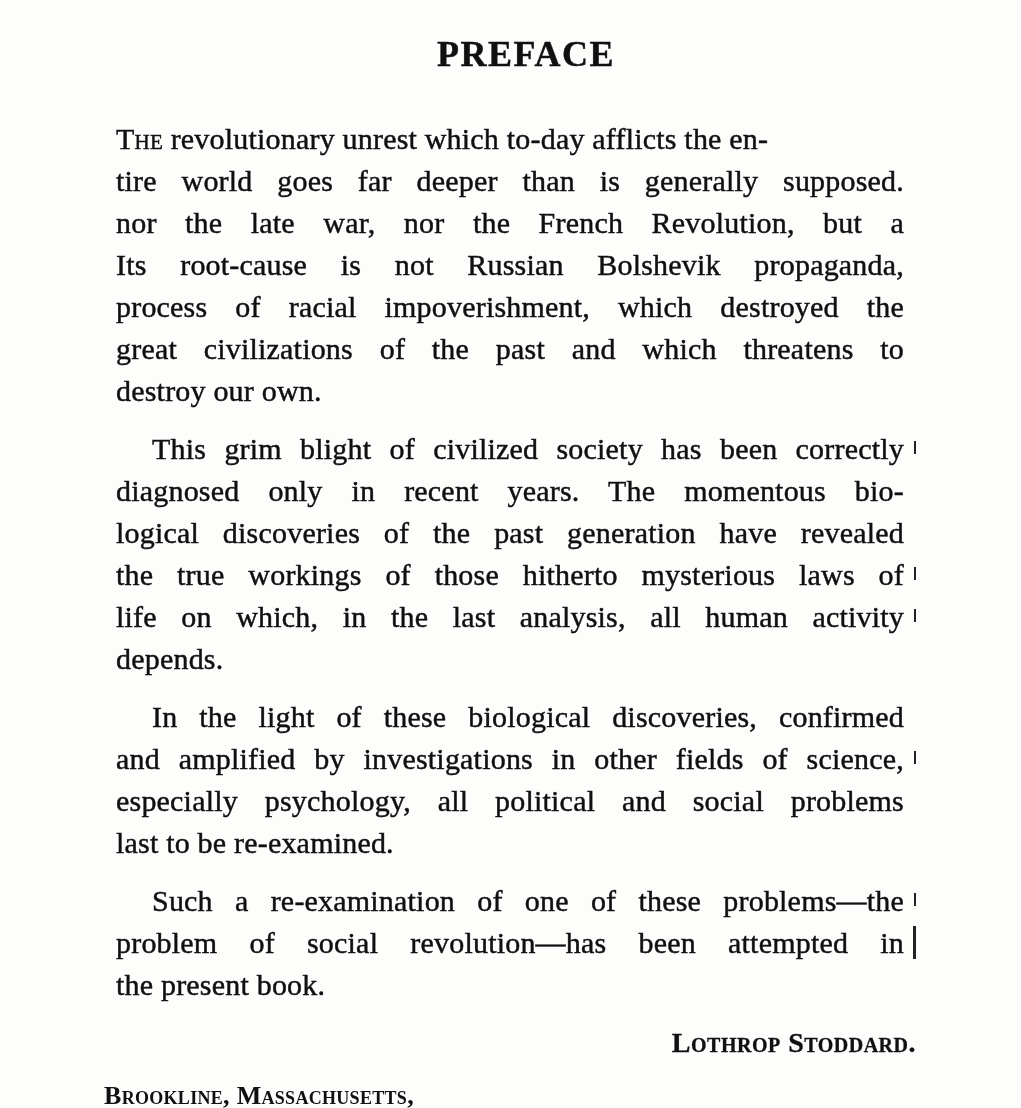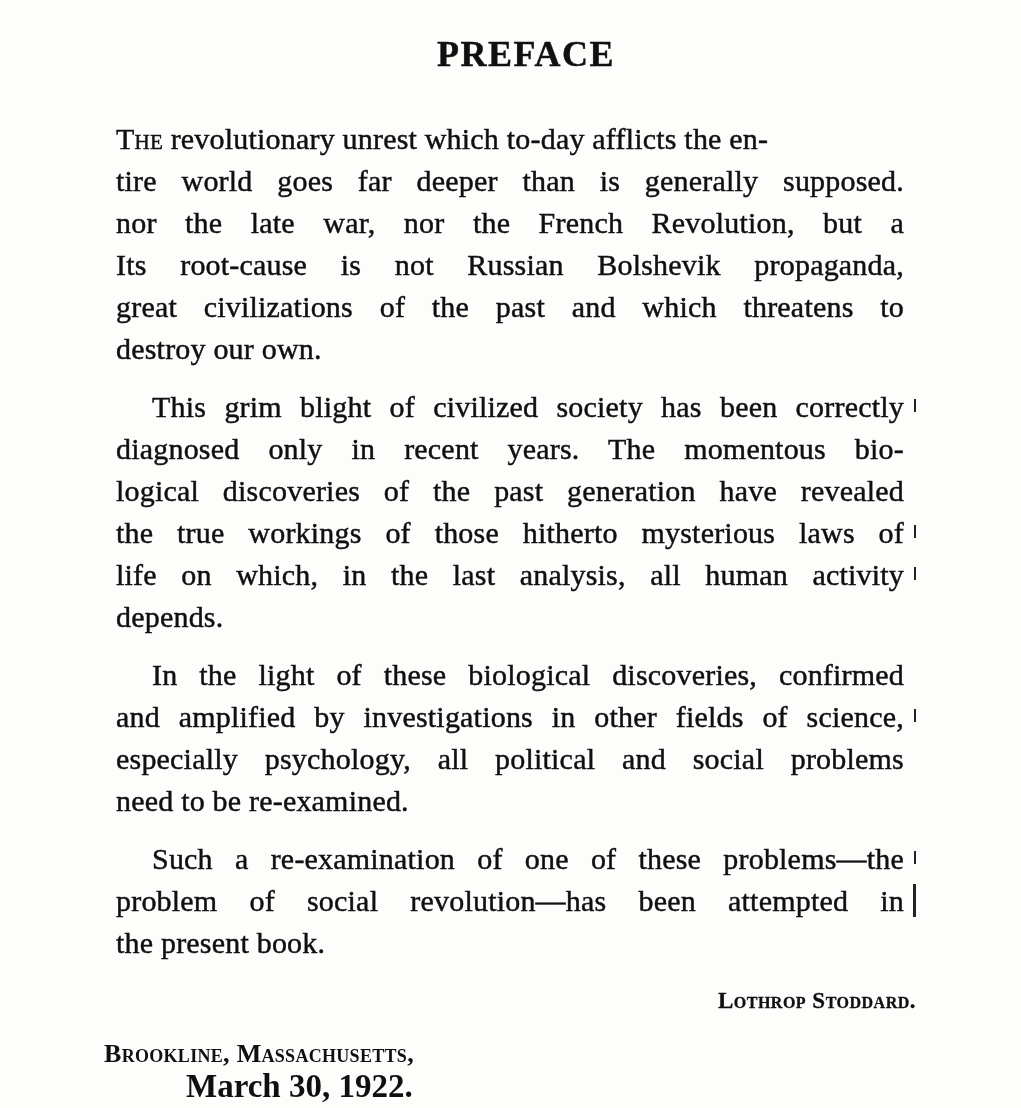--- a/index.html
+++ b/index.html
@@ -46,21 +46,21 @@
     right: -12px;
     top: 13px;
     width: 2px;
     height: 13px;
     background: #242424;
   }
   .tick-lg::after { top: 4px; height: 33px; width: 3px; }
   .signature {
     font-variant: small-caps;
     font-weight: bold;
-    font-size: 23px;
+    font-size: 28px;
     line-height: 42px;
     text-align: right;
     letter-spacing: 0.5px;
     padding-right: 4px;
     -webkit-text-stroke-width: 0.3px;
   }
   .dateline { margin-top: 16px; }
   .place {
     font-variant: small-caps;
     font-weight: bold;
@@ -83,38 +83,39 @@
 
   <h1 class="title">PREFACE</h1>
 
   <div class="body-text">
 
     <p>
       <span class="line"><span class="lead">The</span> <span>revolutionary unrest which to-day afflicts the en-</span></span>
       <span class="line" style="display:block">tire world goes far deeper than is generally supposed.</span>
       <span class="line" style="display:block">nor the late war, nor the French Revolution, but a</span>
       <span class="line" style="display:block">Its root-cause is not Russian Bolshevik propaganda,</span>
+      <span class="line" style="display:block">process of racial impoverishment, which destroyed the</span>
       <span class="line" style="display:block">great civilizations of the past and which threatens to</span>
       <span class="line last" style="display:block">destroy our own.</span>
     </p>
 
     <p>
       <span class="line indent tick" style="display:block">This grim blight of civilized society has been correctly</span>
       <span class="line" style="display:block">diagnosed only in recent years. The momentous bio-</span>
       <span class="line" style="display:block">logical discoveries of the past generation have revealed</span>
       <span class="line tick" style="display:block">the true workings of those hitherto mysterious laws of</span>
       <span class="line tick" style="display:block">life on which, in the last analysis, all human activity</span>
       <span class="line last" style="display:block">depends.</span>
     </p>
 
     <p>
       <span class="line indent" style="display:block">In the light of these biological discoveries, confirmed</span>
       <span class="line tick" style="display:block">and amplified by investigations in other fields of science,</span>
       <span class="line" style="display:block">especially psychology, all political and social problems</span>
-      <span class="line last" style="display:block">need to be re-examined.</span>
+      <span class="line last" style="display:block">last to be re-examined.</span>
     </p>
 
     <p>
       <span class="line indent tick" style="display:block">Such a re-examination of one of these problems—the</span>
       <span class="line tick-lg" style="display:block">problem of social revolution—has been attempted in</span>
       <span class="line last" style="display:block">the present book.</span>
     </p>
 
   </div>
 

